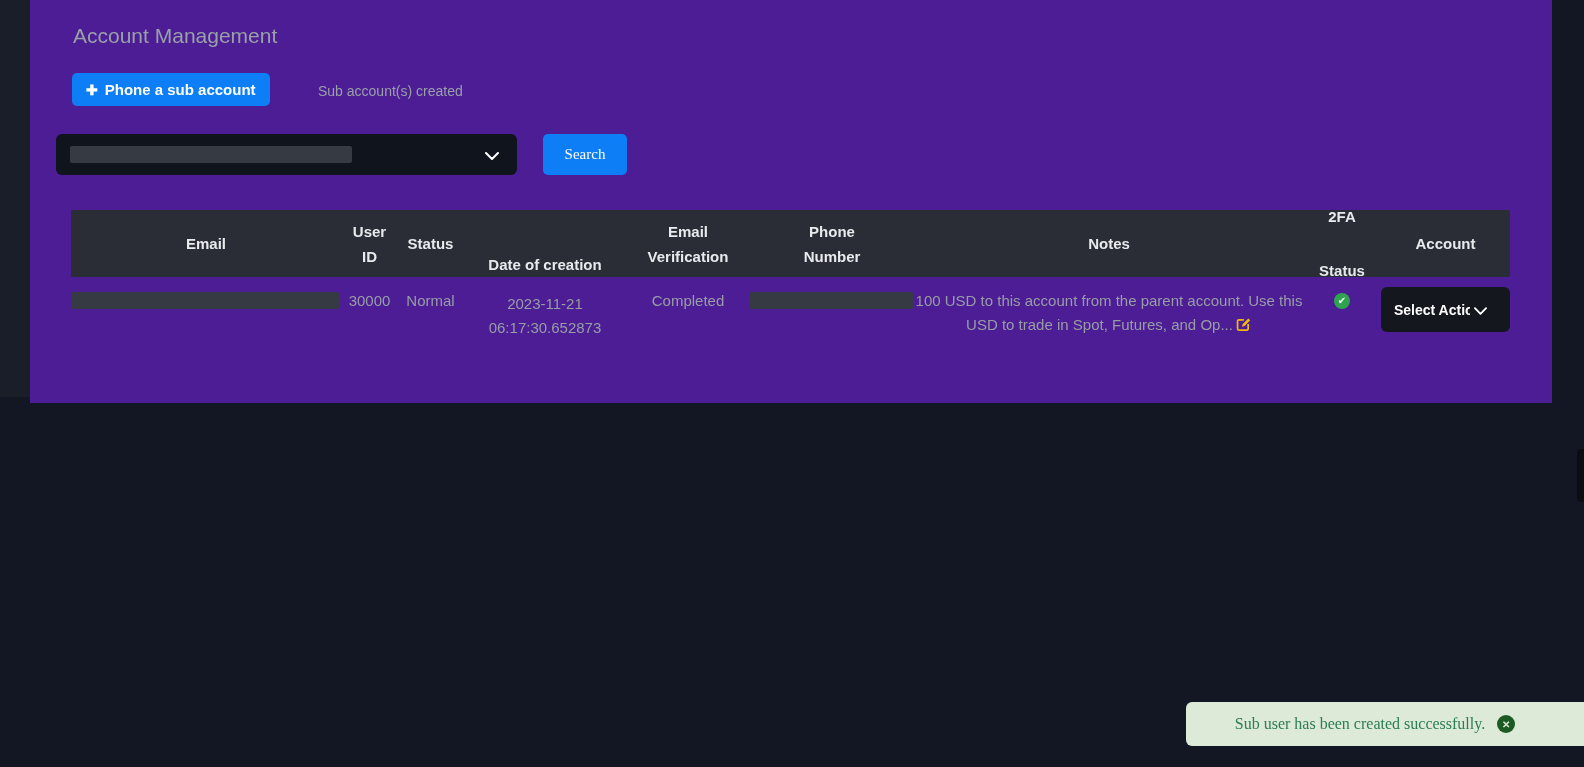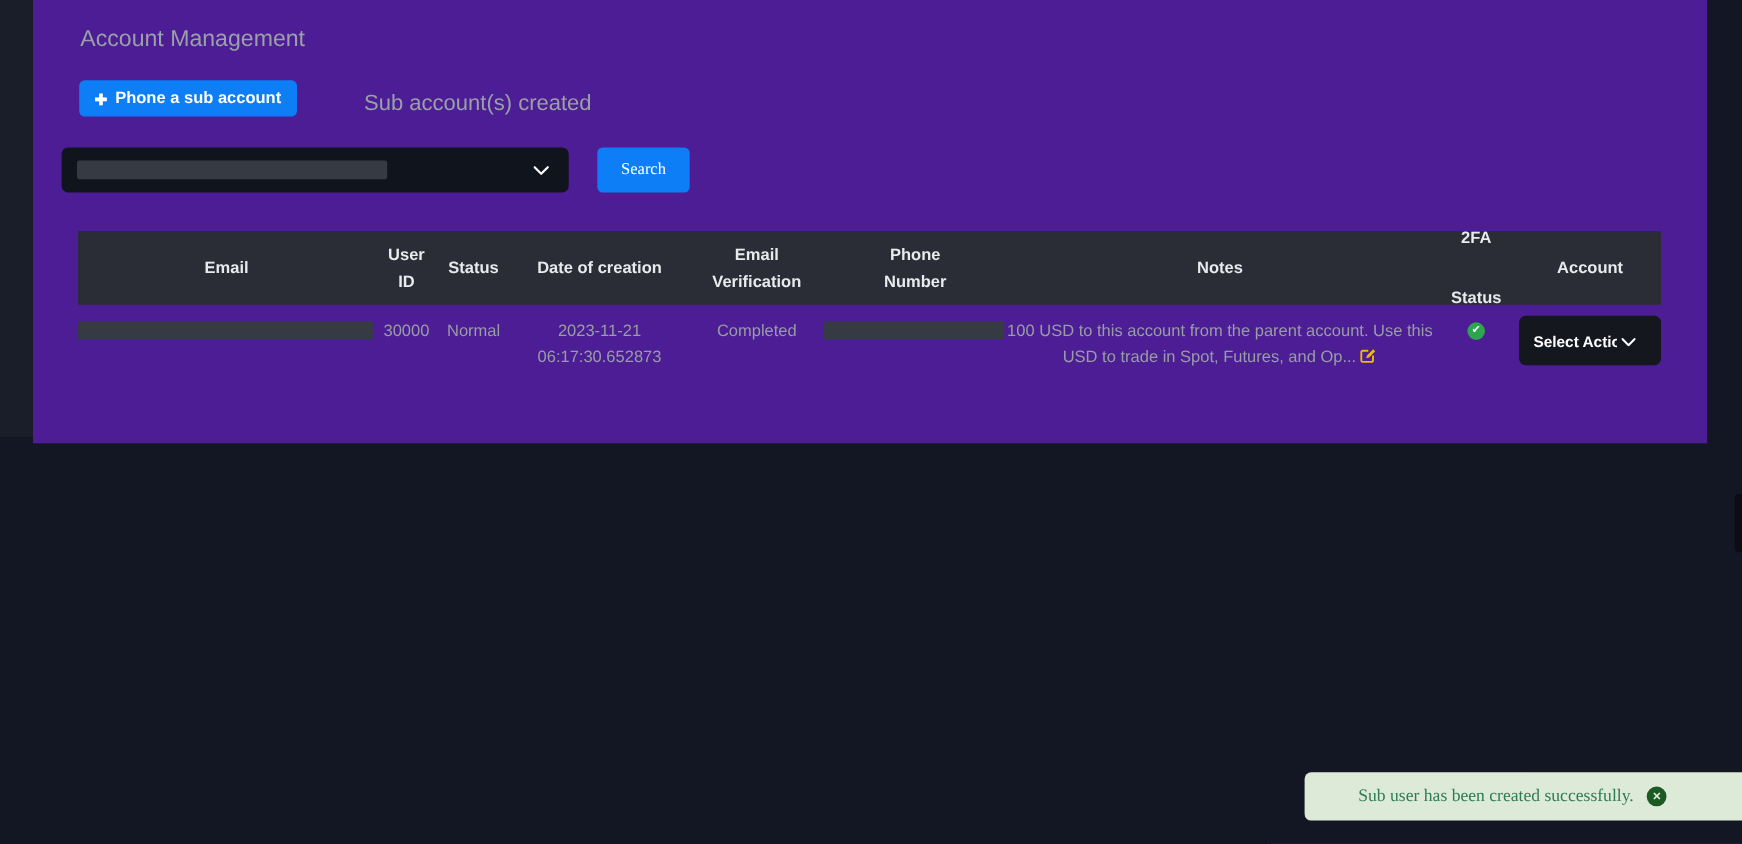--- a/index.html
+++ b/index.html
@@ -24,21 +24,21 @@
   .create-btn {
     position:absolute; left:42px; top:73px; height:33px;
     background:#0d7ef5; color:#ffffff; border:none; border-radius:5px;
     font-family:"Liberation Sans", sans-serif;
     font-size:15px; font-weight:600; padding:0 14px;
     display:flex; align-items:center; gap:7px; cursor:pointer;
   }
   .plus-icon { font-size:14px; font-weight:700; }
   .subtitle {
     position:absolute; left:288px; top:83px;
-    font-size:20px; color:#9aa0a8;margin-left:13px;
+    font-size:14px; color:#9aa0a8;
   }
   .filter-select {
     position:absolute; left:26px; top:134px; width:461px; height:41px;
     background:#10141d; border-radius:6px; cursor:pointer;
     display:flex; align-items:center; padding:0 18px 0 14px;
   }
   .redacted {
     background:#363a43; border-radius:2px; height:17px;
   }
   .filter-select .redacted { width:282px; }
@@ -64,21 +64,21 @@
   .trow {
     display:flex; padding-top:12px; color:#989da5; line-height:24px;
   }
   .td {
     display:flex; flex-direction:column; align-items:center;
     text-align:center;
   }
   .c-email { width:270px; }
   .c-userid { width:57px; }
   .c-status { width:65px; }
-  .c-date { width:164px; }
+  .c-date { width:164px;justify-content:flex-end; }
   .c-emailver { width:122px; }
   .c-phone { width:166px;text-align:center; }
   .c-notes { width:388px; }
   .c-2fa { width:78px;gap:29px; }
   .c-action { width:129px; }
   .email-bar { width:268px; align-self:flex-start; margin-top:3px; }
   .phone-bar { width:164px; align-self:flex-start; margin-top:3px; }
   .notes-text { display:inline; }
   .edit-icon { display:inline-block; vertical-align:-3px; margin-left:2px; cursor:pointer; }
   .check-badge {

